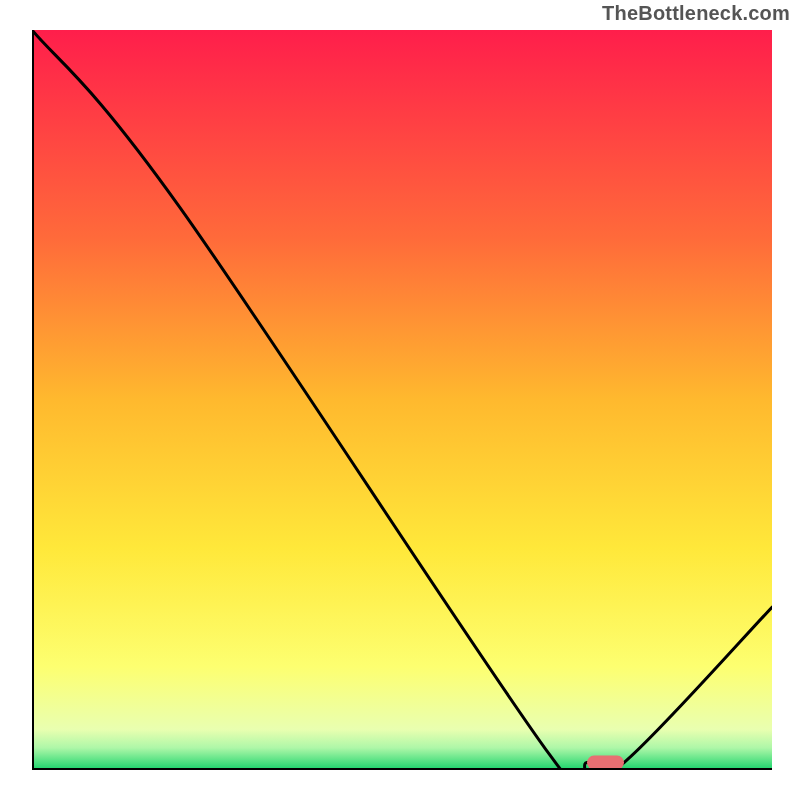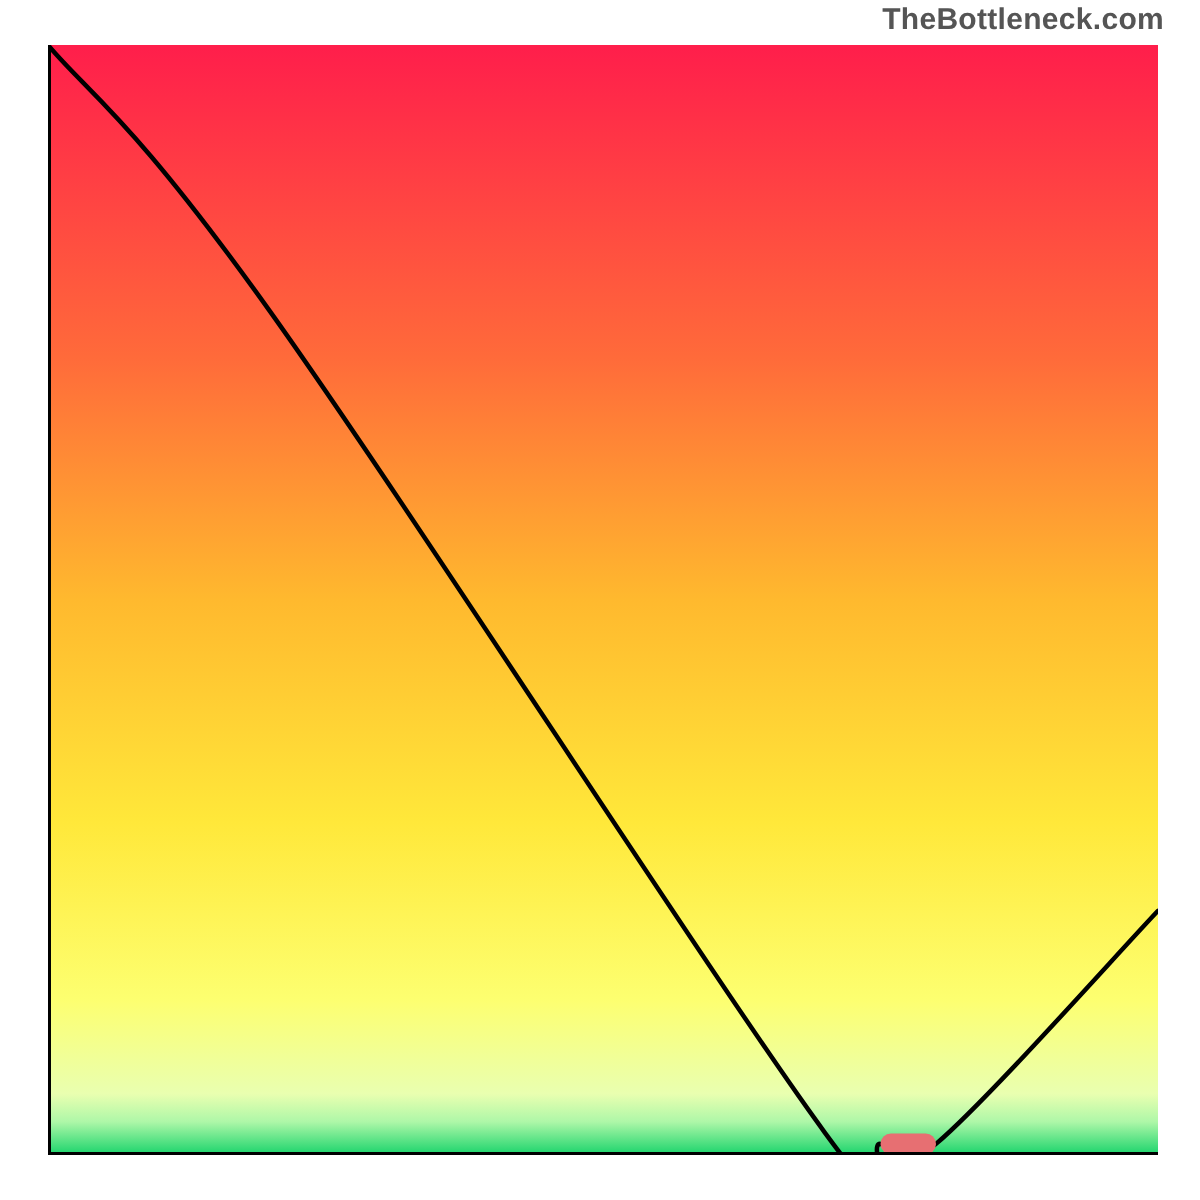--- a/index.html
+++ b/index.html
@@ -6,21 +6,21 @@
   body {
     width: 800px;
     height: 800px;
     background: #fff;
     position: relative;
     font-family: Arial, Helvetica, sans-serif;
   }
   .watermark {
     position: absolute;
     top: 2px;
-    right: 24px;
+    right: 10px;
     font-size: 20px;
     font-weight: bold;
     color: #555;
     letter-spacing: 0.2px;
   }
   .plot-wrap {
     position: absolute;
     left: 32px;
     top: 30px;
     width: 740px;

